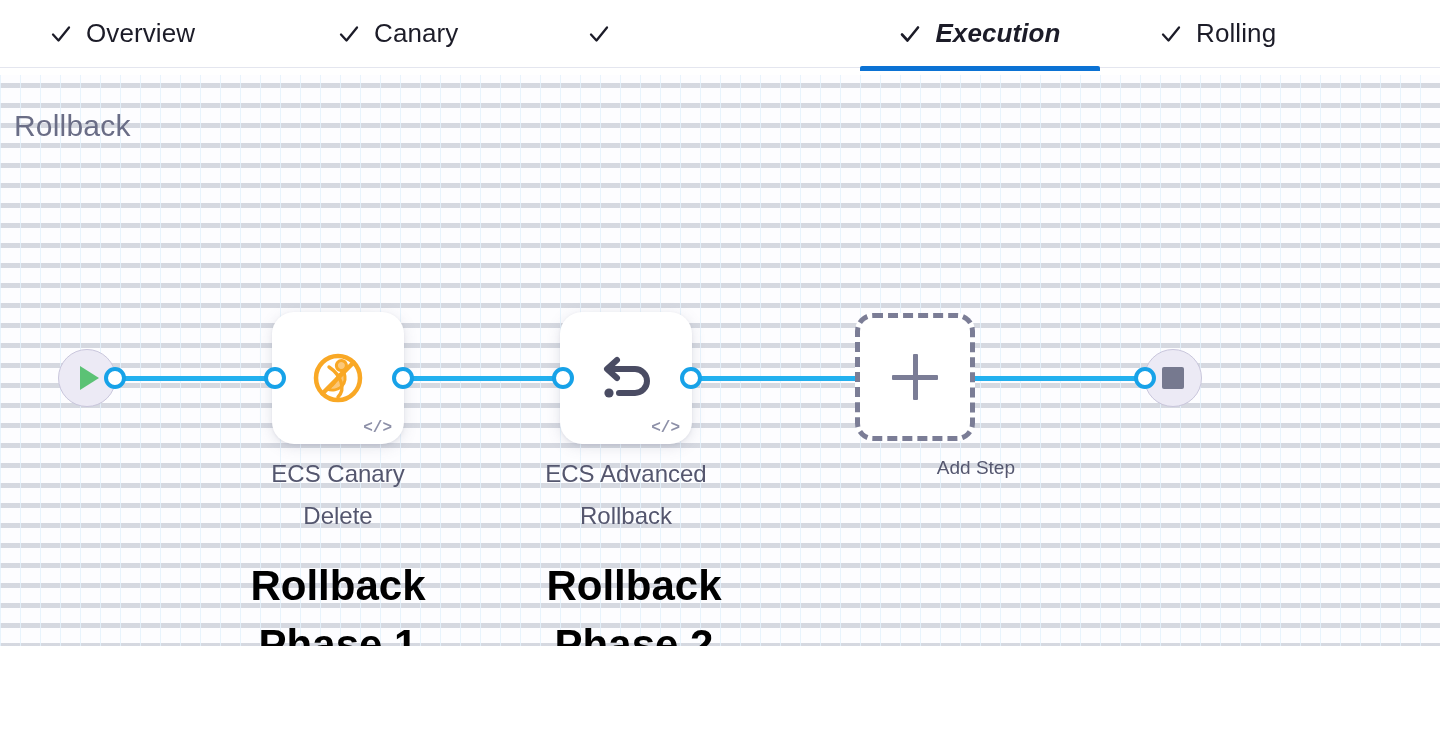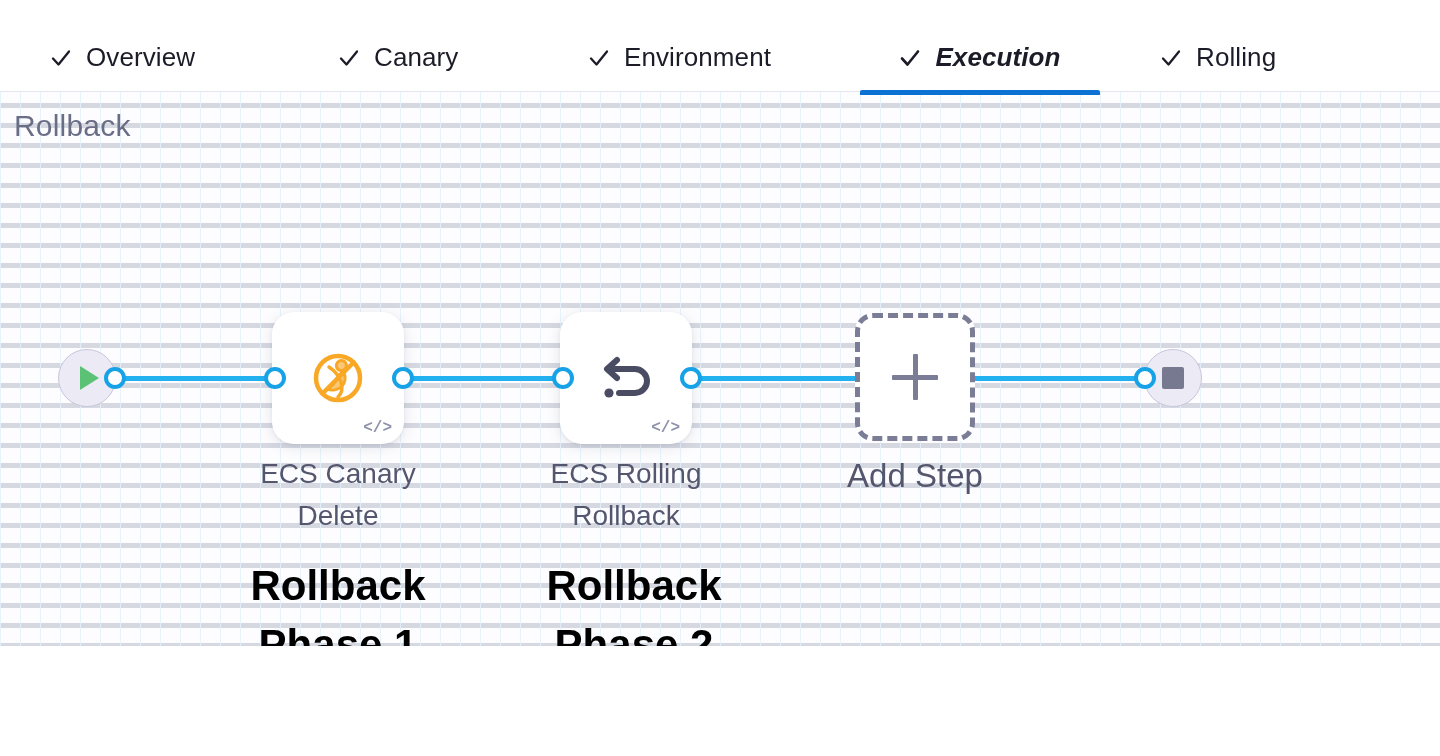--- a/index.html
+++ b/index.html
@@ -17,21 +17,20 @@
   .tabbar {
     position: absolute;
     top: 0; left: 0;
     width: 1440px;
     height: 68px;
     background: #ffffff;
     border-bottom: 1px solid #e4e6ef;
     display: flex;
     align-items: center;
     z-index: 30;
-    margin-top: 24px;
   }
   .tab {
     display: flex;
     align-items: center;
     gap: 14px;
     height: 74px;
     cursor: pointer;
     position: relative;
     color: #1c1c28;
     font-size: 26px;
@@ -216,30 +215,30 @@
     background: #7b7d96;
     border-radius: 1px;
   }
   .plus-v { width: 5px; height: 46px; }
   .plus-h { width: 46px; height: 5px; }
 
   
   .node-label {
     position: absolute;
     text-align: center;
-    font-size: 28px;
+    font-size: 24px;
     line-height: 42px;
     color: #54566e;
     z-index: 5;
     white-space: pre-line;
   }
   .addstep-label {
     position: absolute;
-    text-align: center;
-    font-size: 33px;
+    text-align: right;
+    font-size: 19px;
     color: #54566e;
     z-index: 5;
     white-space: nowrap;
   }
 
   
   .annotation {
     position: absolute;
     text-align: center;
     font-size: 42px;
@@ -272,21 +271,20 @@
     </span>
     <span class="tab-label">Canary</span>
   </div>
 
   <div class="tab" id="tab-2">
     <span class="tick">
       <svg width="22" height="22" viewBox="0 0 22 22">
           <path d="M3 11.5 L8.5 17.5 L19 4.5" stroke="#1c1c28" stroke-width="2.3" fill="none" stroke-linecap="round" stroke-linejoin="round"></path>
         </svg>
     </span>
-    <span class="tab-label">Environment</span>
   </div>
 
   <div class="tab active" id="tab-3">
     <span class="tick">
       <svg width="22" height="22" viewBox="0 0 22 22">
           <path d="M3 11.5 L8.5 17.5 L19 4.5" stroke="#1c1c28" stroke-width="2.6" fill="none" stroke-linecap="round" stroke-linejoin="round"></path>
         </svg>
     </span>
     <span class="tab-label">Execution</span>
     <span class="underline"></span>
@@ -343,21 +341,21 @@
         <svg width="62" height="60" viewBox="0 0 62 60">
           <path d="M14 21 H40 a12 12 0 0 1 0 24 H24" fill="none" stroke="#4a4c63" stroke-width="6" stroke-linecap="round" stroke-linejoin="round"></path>
           <path d="M22 12 L12 21 L22 30" fill="none" stroke="#4a4c63" stroke-width="6" stroke-linecap="round" stroke-linejoin="round"></path>
           <circle cx="14" cy="45" r="4.6" fill="#4a4c63"></circle>
         </svg>
       </div>
       <div class="code-badge">&lt;/&gt;</div>
     </div>
     <div class="port" style="left:552px;"></div>
     <div class="port" style="left:680px;"></div>
-    <div class="node-label" style="left:526px; top:378px; width:200px;">ECS Rolling
+    <div class="node-label" style="left:526px; top:378px; width:200px;">ECS Advanced
 Rollback</div>
     <div class="annotation" style="left:514px; top:481px; width:240px;">Rollback
 Phase 2</div>
 
     <div class="addstep" style="left:855px;">
       <span class="plus-v"></span>
       <span class="plus-h"></span>
     </div>
     <div class="addstep-label" style="left:815px; top:382px; width:200px;">Add Step</div>
 

